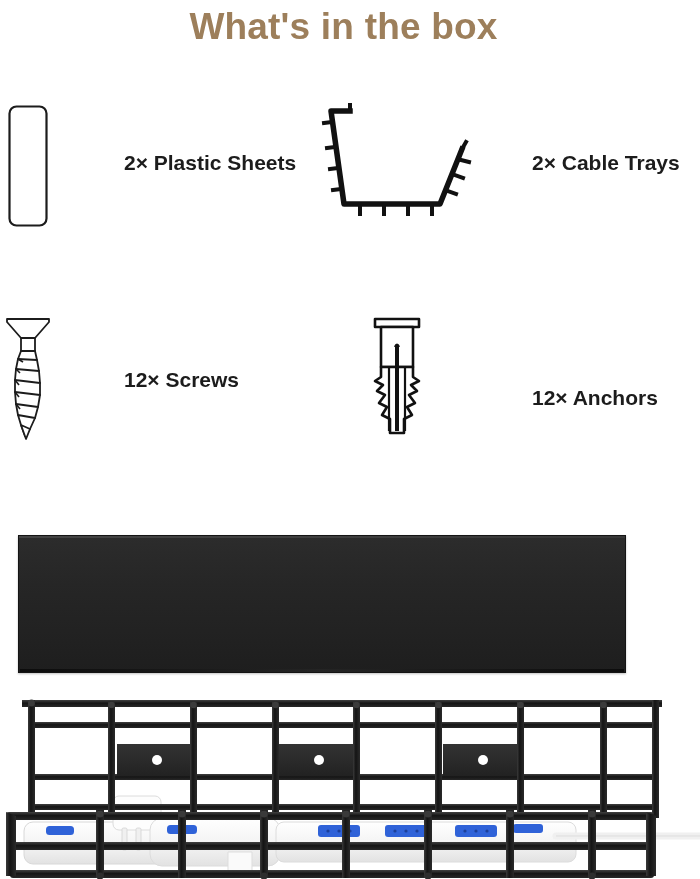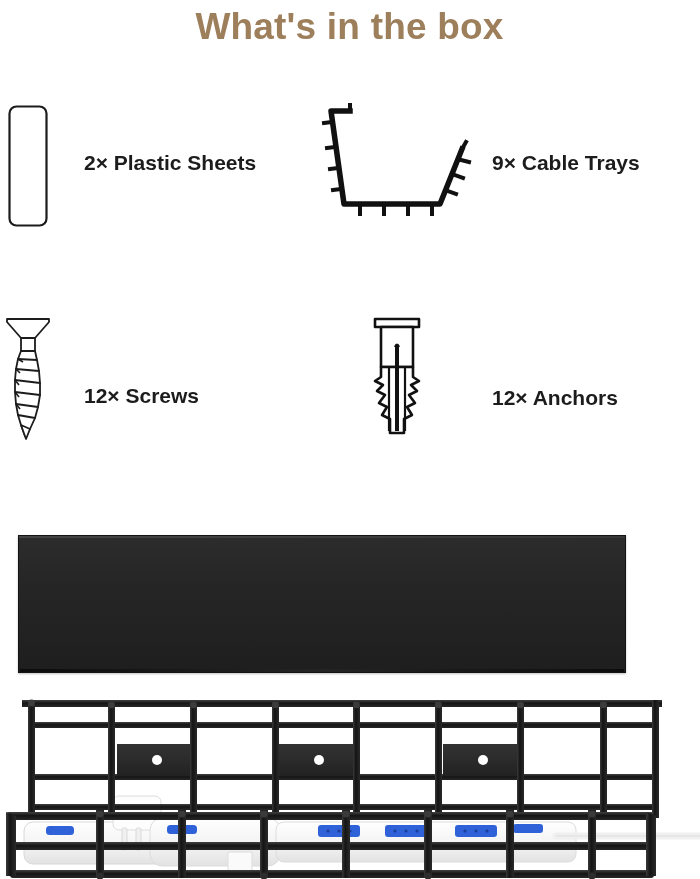--- a/index.html
+++ b/index.html
@@ -12,21 +12,21 @@
     height: 879px;
     position: relative;
     overflow: hidden;
     font-family: "Liberation Sans", "DejaVu Sans", sans-serif;
     -webkit-font-smoothing: antialiased;
   }
 
   
   #title {
     position: absolute;
-    left: 12px;
+    left: 6px;
     top: 2px;
     width: 675px;
     text-align: center;
     font-size: 37px;
     font-weight: bold;
     letter-spacing: 0.2px;
     color: #9d7f5b;
     line-height: 50px;
     white-space: nowrap;
   }
@@ -35,41 +35,42 @@
   .item {
     position: absolute;
   }
   .item-label {
     position: absolute;
     font-size: 21px;
     font-weight: bold;
     color: #1c1c1c;
     white-space: nowrap;
     line-height: 24px;
+    margin-left: 40px;
   }
   .icon-box {
     position: absolute;
   }
   .icon-box svg {
     display: block;
     overflow: visible;
   }
 
   
   #item-plastic-sheets { left: 0; top: 96px; width: 310px; height: 140px; }
   #icon-plastic-sheets { left: 8px;  top: 9px; }
   #label-plastic-sheets { left: 84px; top: 151px; }
 
   #item-cable-trays { left: 310px; top: 96px; width: 390px; height: 140px; }
   #icon-cable-trays { left: 12px; top: 6px; }
   #label-cable-trays { left: 492px; top: 151px; }
 
   #item-screws { left: 0; top: 310px; width: 310px; height: 135px; }
   #icon-screws { left: 4px; top: 3px; }
-  #label-screws { left: 84px; top: 384px; }
+  #label-screws { left: 84px; top: 368px; }
 
   #item-anchors { left: 340px; top: 310px; width: 360px; height: 135px; }
   #icon-anchors { left: 27px; top: 5px; }
   #label-anchors { left: 492px; top: 386px; }
 
   
   #photo-plastic-sheet {
     position: absolute;
     left: 18px;
     top: 535px;
@@ -142,21 +143,21 @@
         <path d="M 86 103 L 86 112"></path>
         <path d="M 110 103 L 110 112"></path>
 
         <path d="M 126 89 L 134 92"></path>
         <path d="M 133 73 L 141 76"></path>
         <path d="M 139 58 L 147 60"></path>
       </g>
     </svg>
   </div>
 </div>
-<div class="item-label" id="label-cable-trays">9× Cable Trays</div>
+<div class="item-label" id="label-cable-trays">2× Cable Trays</div>
 
 <div class="item" id="item-screws">
   <div class="icon-box" id="icon-screws">
     <svg width="56" height="130" viewBox="0 0 56 130">
       <g fill="#ffffff" stroke="#1c1c1c" stroke-width="1.8" stroke-linejoin="round">
 
         <path d="M 3 6 L 45 6 L 45 9 L 31 25 L 17 25 L 3 9 Z"></path>
 
         <path d="M 17 25 L 31 25 L 31 38 L 17 38 Z"></path>
 

